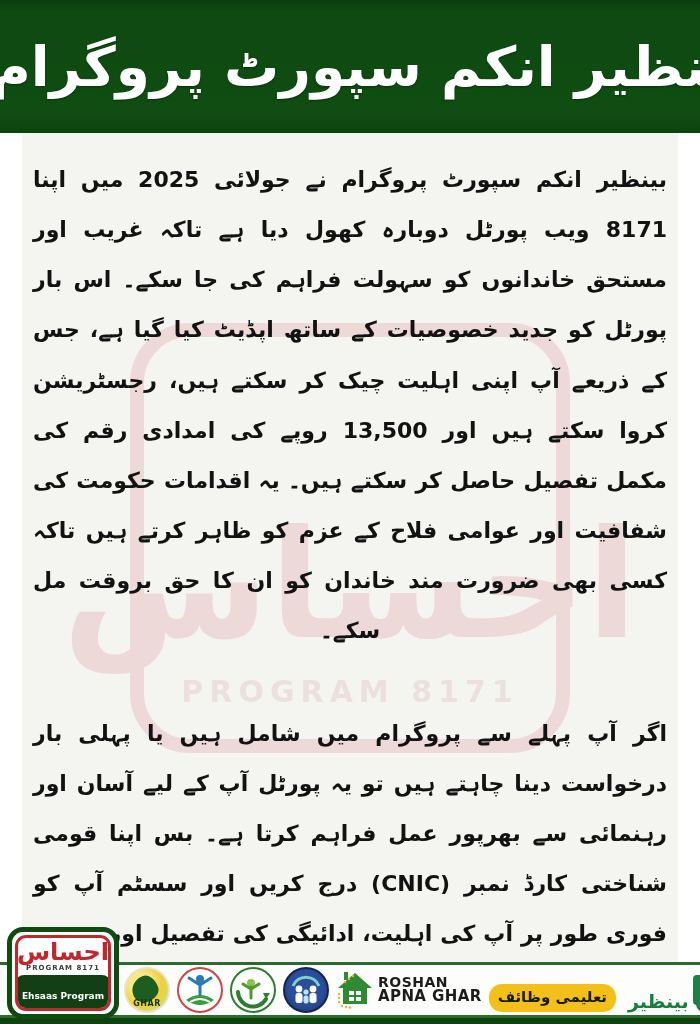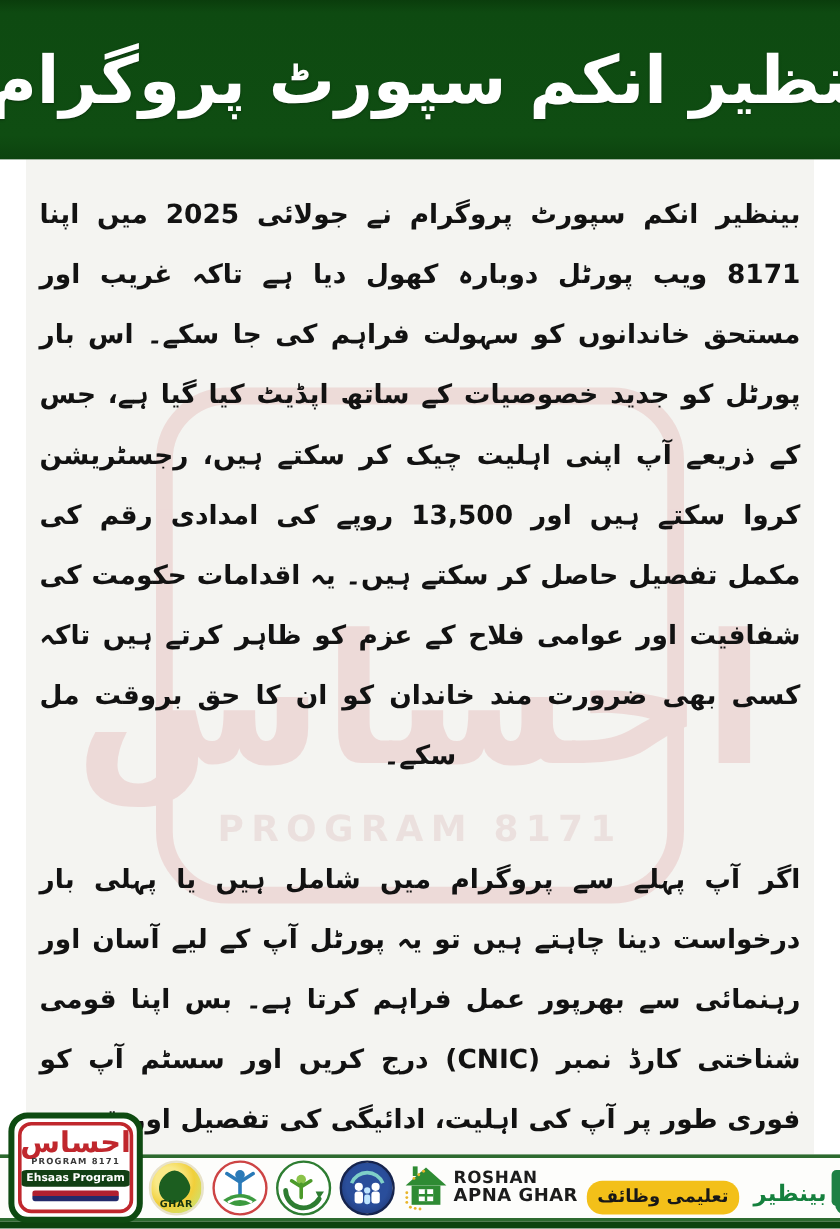--- a/index.html
+++ b/index.html
@@ -156,21 +156,21 @@
     color: #3a3a3a;
     margin-top: -1px;
   }
   .ehsaas-pill {
     margin-top: 3px;
     background: #123f14;
     color: #ffffff;
     font-size: 9px;
     font-weight: bold;
     border-radius: 9px;
-    padding: 2px 7px;
+    padding: 16px 7px;
     white-space: nowrap;
   }
   .ehsaas-ribbon {
     margin-top: 3px;
     width: 80%;
     height: 9px;
     background: linear-gradient(180deg, #b02030 0 50%, #232a6b 50% 100%);
     border-radius: 2px;
   }
 
@@ -227,21 +227,21 @@
     gap: 4px;
     flex: 0 0 auto;
   }
   .roshan-text { display: flex; flex-direction: column; line-height: 1.05; }
   .roshan-line1 { font-size: 14px; font-weight: bold; color: #1c1c1c; letter-spacing: 0.5px; }
   .roshan-line2 { font-size: 15px; font-weight: bold; color: #1c1c1c; letter-spacing: 0.4px; }
 
   
   .badge-group {
     display: flex;
-    align-items: flex-start;
+    align-items: flex-end;
     gap: 12px;
     flex: 0 0 auto;
     direction: ltr;
     margin-top: 16px;
   }
   .badge {
     direction: rtl;
     font-weight: bold;
     border-radius: 10px;
     padding: 4px 9px 6px 9px;

